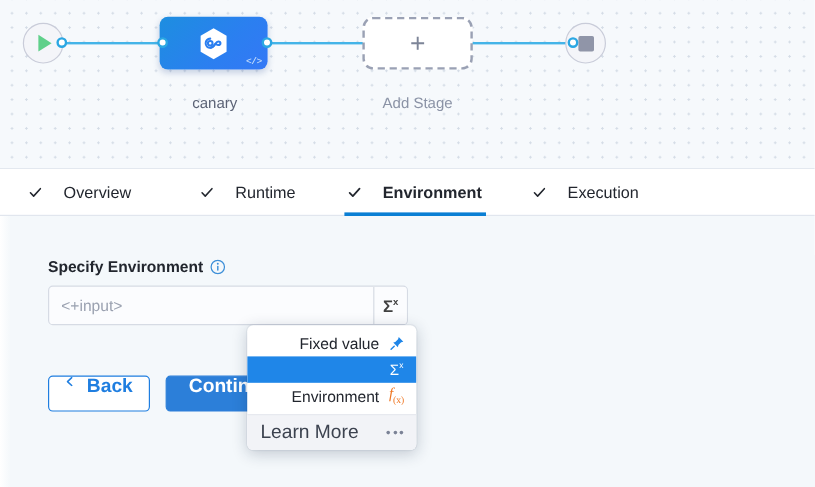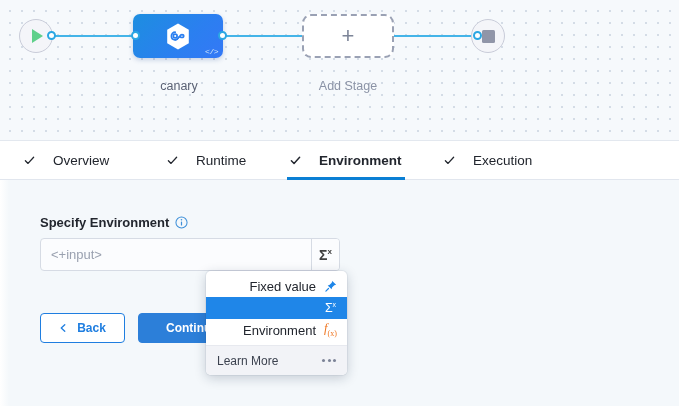--- a/index.html
+++ b/index.html
@@ -119,22 +119,22 @@
     width: 28px; border-left: 1px solid #d6dbe4;
     display: flex; align-items: center; justify-content: center;
     background: #fbfcfe; cursor: pointer;
   }
   .sigma-purple { font-size: 14px; color: #404040; font-weight: bold; line-height: 1; }
   .sigma-purple sup { font-size: 8px; }
 
   
   .btn {
     position: absolute; height: 30px; border-radius: 4px;
-    display: flex; align-items: center; justify-content: center; gap: 10px;
-    font-size: 12px; font-weight: bold; cursor: pointer;
+    display: flex; justify-content: center; gap: 10px;
+    font-size: 16px; font-weight: bold; cursor: pointer;
   }
   .btn-back {
     left: 40px; top: 313px; width: 85px;
     background: #ffffff; border: 1px solid #1f7ee0; color: #1f7ee0;
   }
   .btn-continue {
     left: 138px; top: 313px; width: 108px;
     background: #2c7fd9; border: 1px solid #2c7fd9; color: #ffffff;
     z-index: 1;
   }
@@ -159,21 +159,21 @@
   .sigma-white sup { font-size: 7px; }
   .fx-orange {
     font-size: 12.5px; color: #ef7622; line-height: 1;
     font-family: "Liberation Serif", serif; font-style: italic;
   }
   .fx-orange sub { font-size: 8px; font-style: normal; }
   .dd-footer {
     margin-top: 4px; height: 30px; background: #f2f3f7;
     border-top: 1px solid #e7e9ef;
     display: flex; align-items: center; justify-content: space-between;
-    padding: 0 11px; font-size: 12px; color: #3c424f; cursor: pointer;
+    padding: 0 11px; font-size: 16px; color: #3c424f; cursor: pointer;
   }
   .dots { display: flex; gap: 2.5px; }
   .dots i { width: 3px; height: 3px; border-radius: 50%; background: #7b8296; display: block; }
 </style>
 </head>
 <body>
 
 <div id="app">
 
   <div class="canvas">

